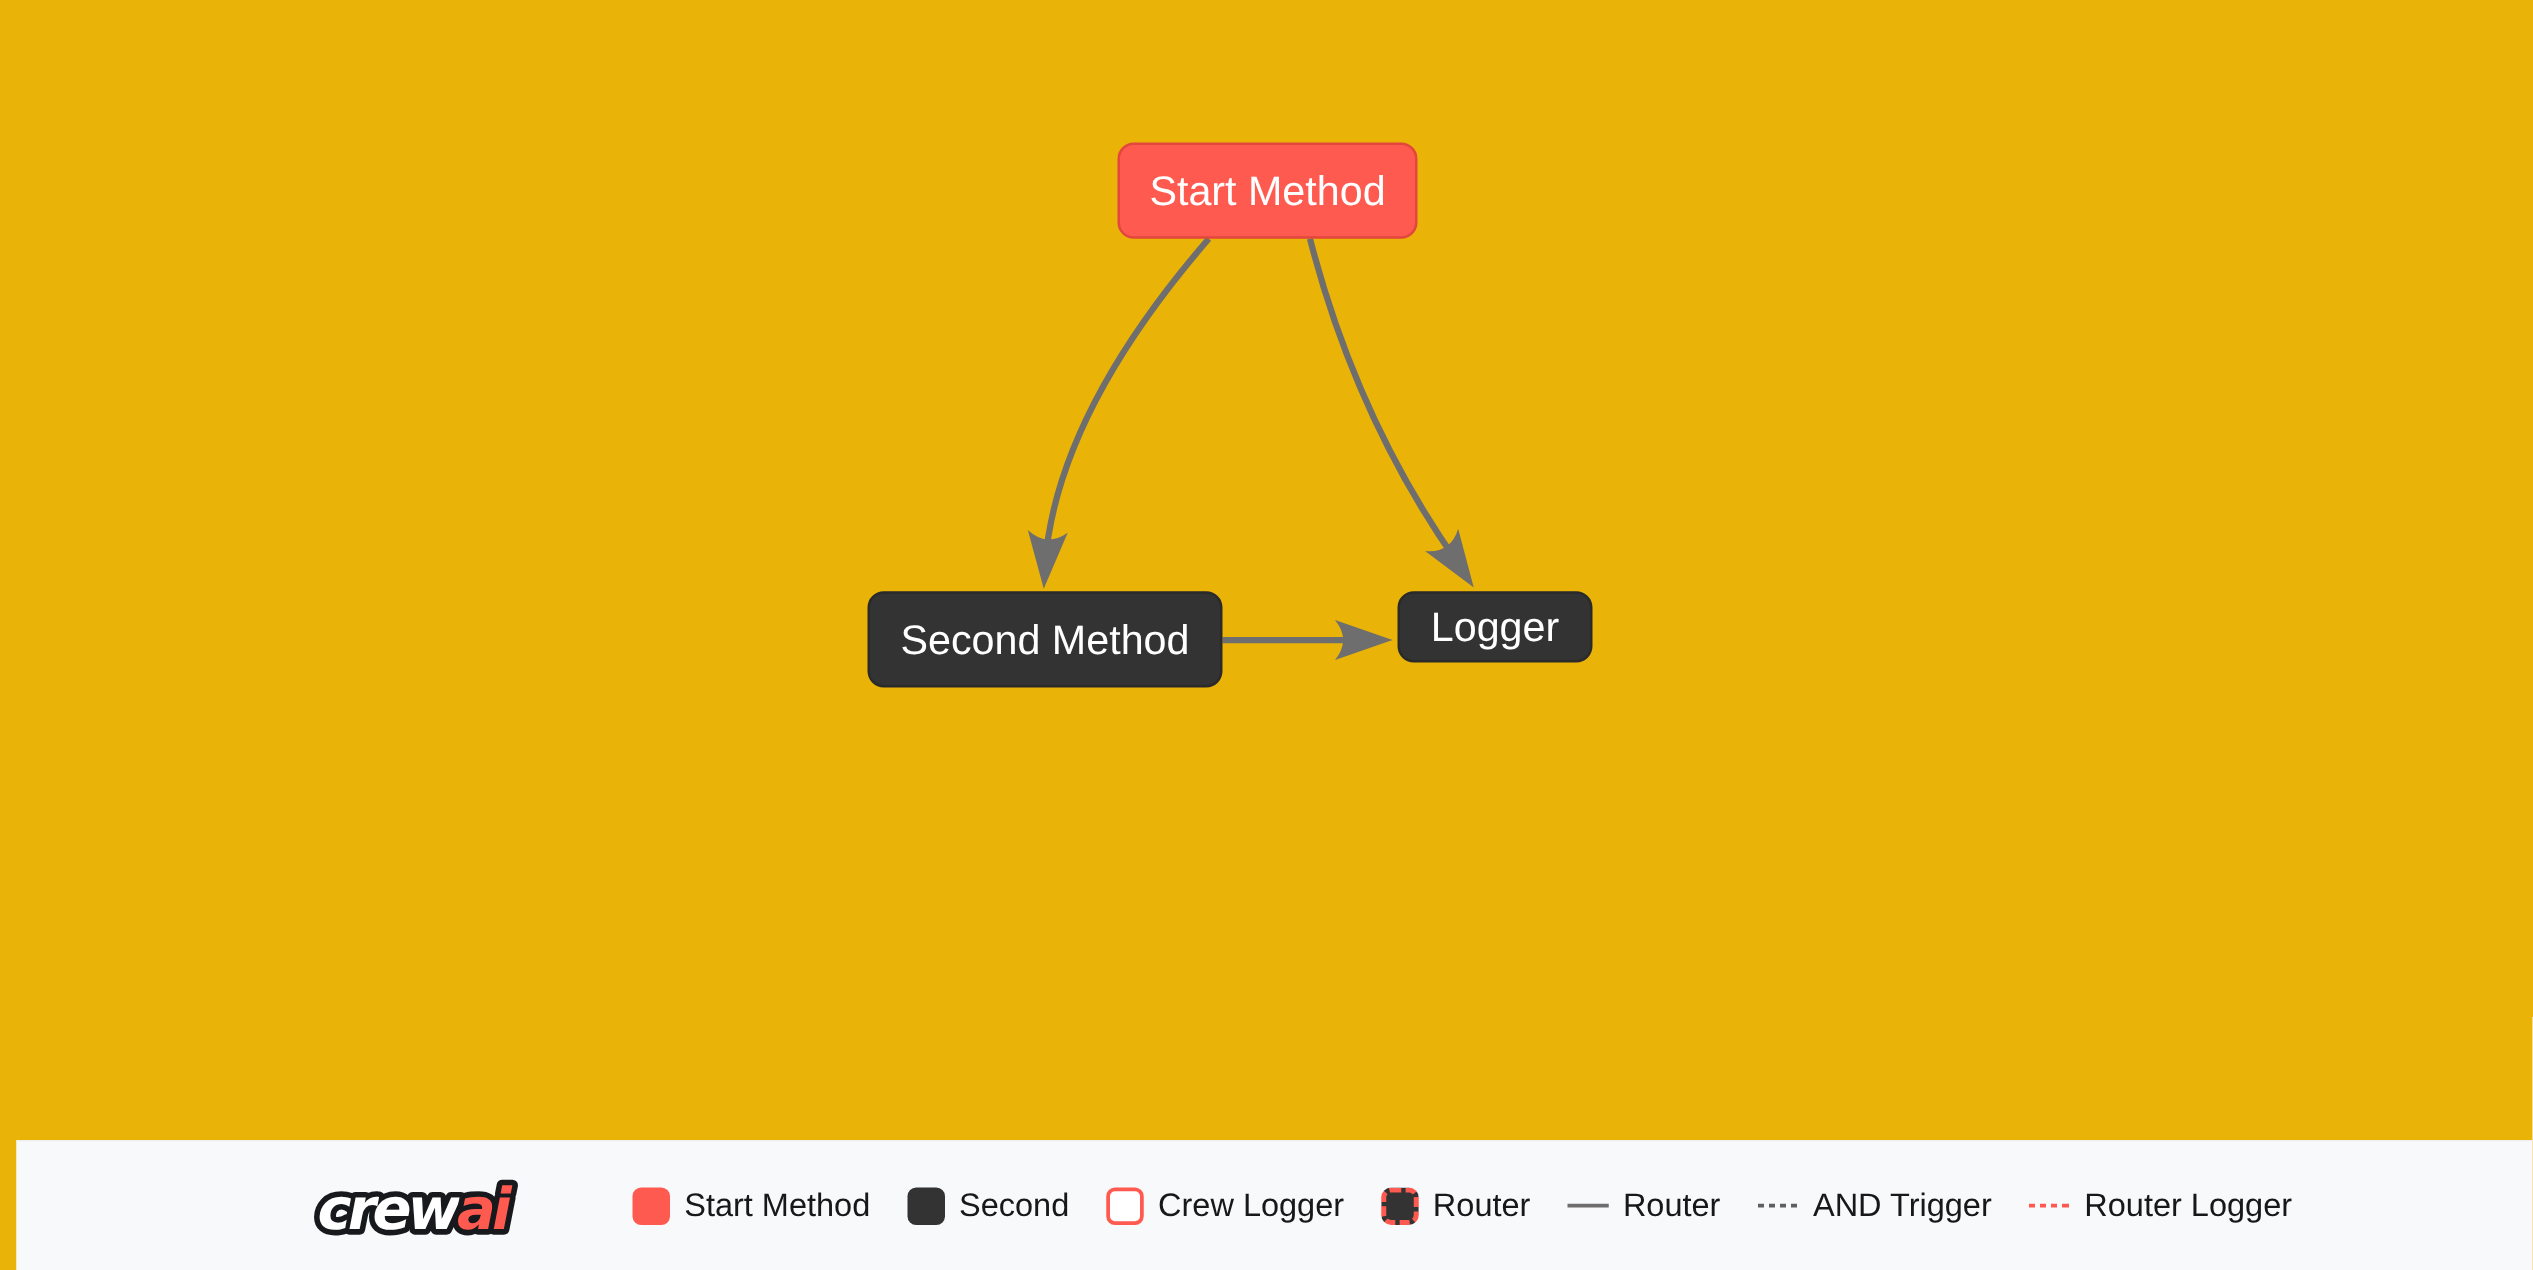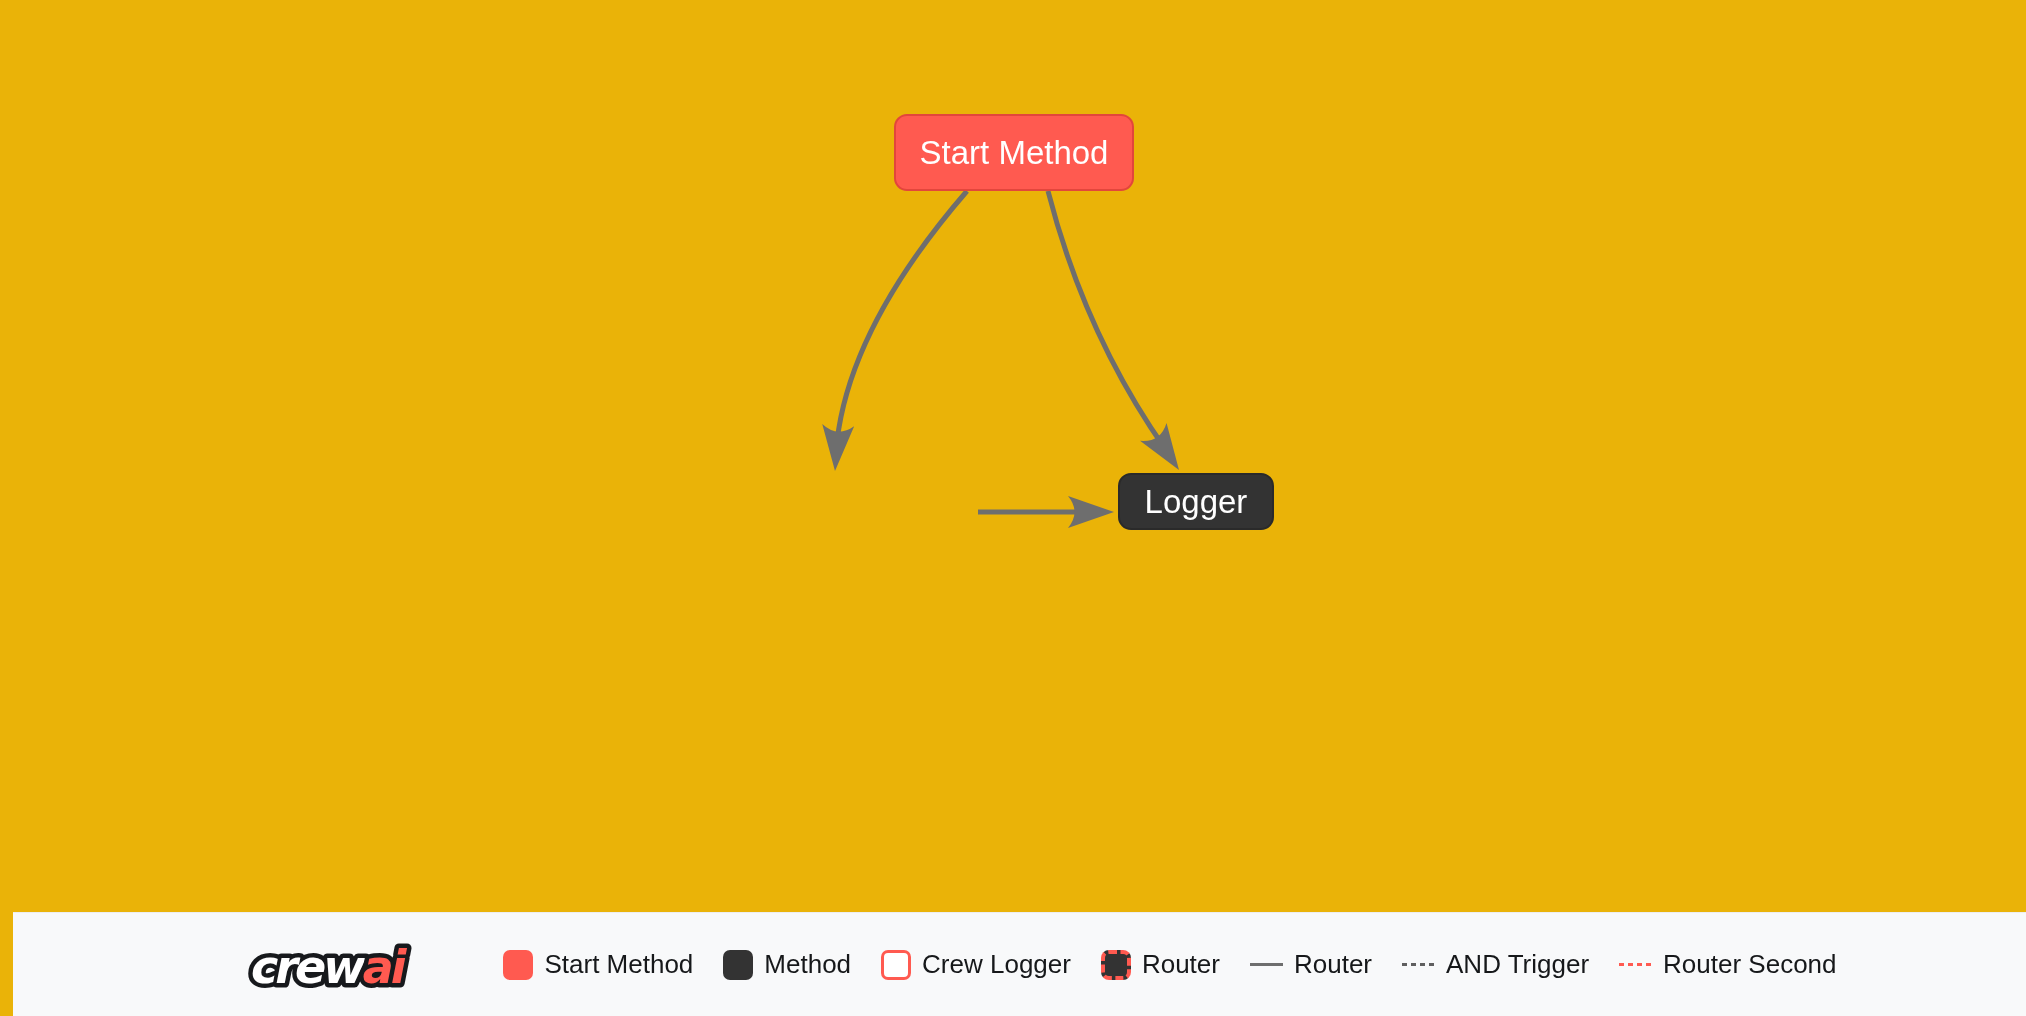--- a/index.html
+++ b/index.html
@@ -96,20 +96,23 @@
       <g fill="#6E6E6E">
         <path d="M 0 0 L -46 -16 Q -33 0 -46 16 Z" transform="translate(835,471) rotate(94)"></path>
         <path d="M 0 0 L -46 -16 Q -33 0 -46 16 Z" transform="translate(1179,470) rotate(56)"></path>
         <path d="M 0 0 L -46 -16 Q -33 0 -46 16 Z" transform="translate(1114,512)"></path>
       </g>
     </svg>
 
     <div class="node node-start">
       <span>Start Method</span>
     </div>
+    <div class="node node-method node-second">
+      <span>Second Method</span>
+    </div>
     <div class="node node-method node-logger">
       <span>Logger</span>
     </div>
   </div>
 
   <div class="legend">
 
     <div class="logo-wrap">
       <svg width="214" height="72" viewBox="0 0 214 72">
         <text x="4" y="54" font-family="DejaVu Sans, sans-serif" font-style="italic" font-weight="bold" font-size="46" letter-spacing="-3" paint-order="stroke" stroke="#17191C" stroke-width="9" stroke-linejoin="round">
@@ -118,21 +121,21 @@
       </svg>
     </div>
 
     <div class="legend-item">
       <span class="swatch swatch-start"></span>
       <span>Start Method</span>
     </div>
 
     <div class="legend-item">
       <span class="swatch swatch-method"></span>
-      <span>Method</span>
+      <span>Second</span>
     </div>
 
     <div class="legend-item">
       <span class="swatch swatch-crew"></span>
       <span>Crew Logger</span>
     </div>
 
     <div class="legend-item">
       <span class="swatch swatch-router"></span>
       <span>Router</span>
@@ -143,17 +146,17 @@
       <span>Router</span>
     </div>
 
     <div class="legend-item">
       <span class="line-swatch line-dashed"></span>
       <span>AND Trigger</span>
     </div>
 
     <div class="legend-item">
       <span class="line-swatch line-router"></span>
-      <span>Router Second</span>
+      <span>Router Logger</span>
     </div>
 
   </div>
 </div>
 
 </body></html>

